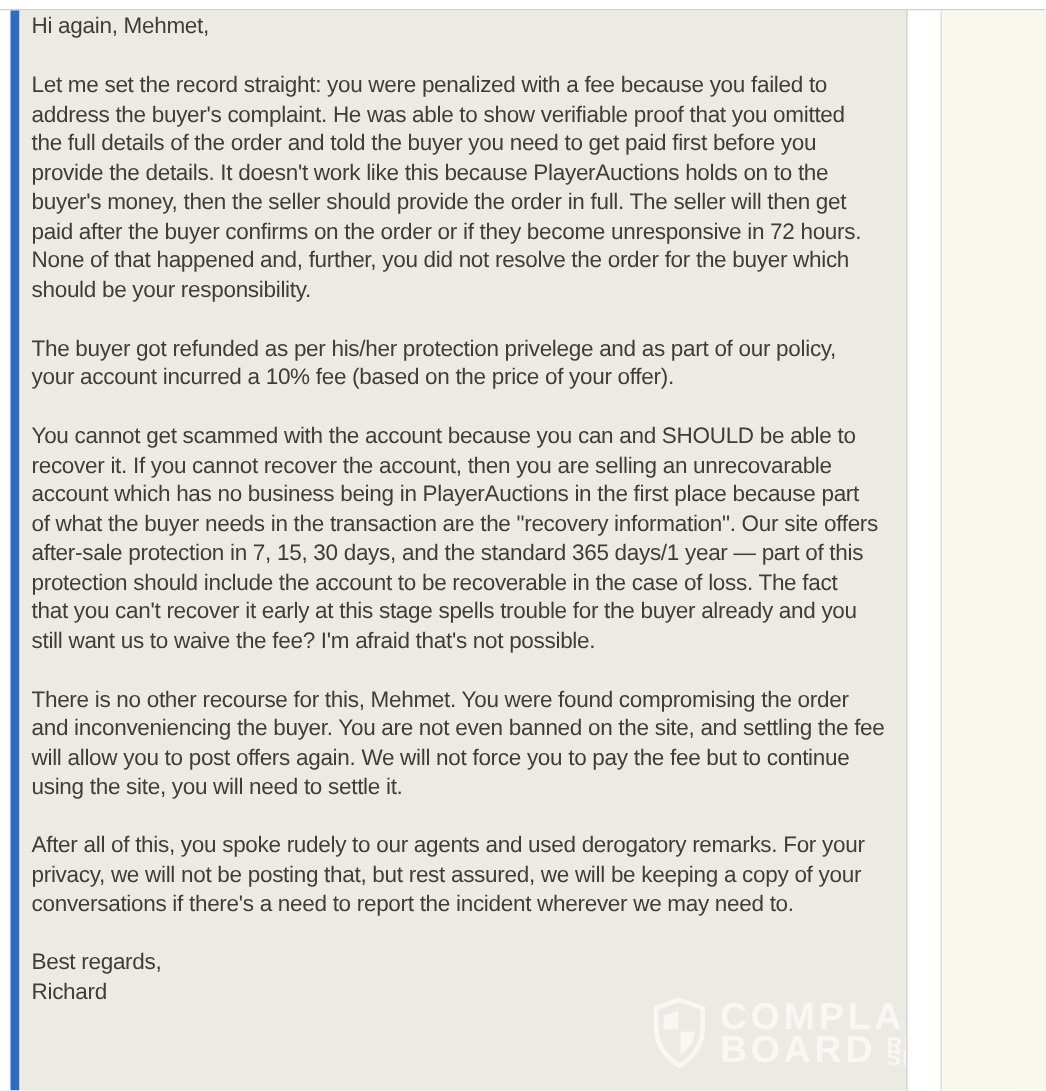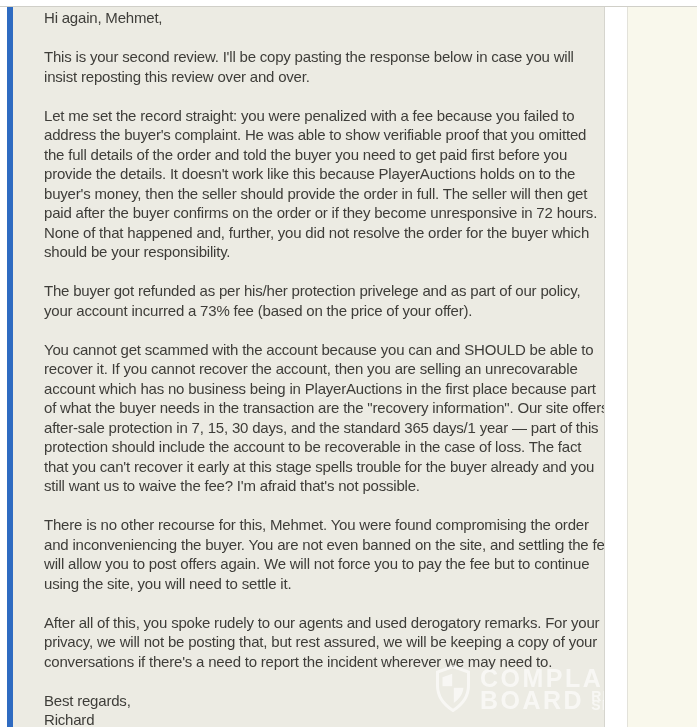--- a/index.html
+++ b/index.html
@@ -32,21 +32,21 @@
     background: #2f6bc1;
     flex: 0 0 auto;
   }
   .content {
     position: relative;
     width: 592px;
     flex: 0 0 auto;
     background: #ecebe3;
     border-right: 1px solid #d6d5ce;
     box-sizing: border-box;
-    padding: 1px 0 0 31px;
+    padding: 1px 0 0 8px;
     overflow: hidden;
     color: #3e3d39;
   }
   .content p {
     margin: 0 0 19.5px 0;
     font-size: 15px;
     line-height: 19.5px;
     letter-spacing: -0.2px;
     white-space: pre;
   }
@@ -106,32 +106,30 @@
 <body>
 
 <div class="top-strip"></div>
 
 <div class="layout">
   <div class="left-margin"></div>
   <div class="quote-bar"></div>
 
   <div class="content">
     <p>Hi again, Mehmet,</p>
-    <p>This is your second review. I'll be copy pasting the response below in case you will
-insist reposting this review over and over.</p>
     <p>Let me set the record straight: you were penalized with a fee because you failed to
 address the buyer's complaint. He was able to show verifiable proof that you omitted
 the full details of the order and told the buyer you need to get paid first before you
 provide the details. It doesn't work like this because PlayerAuctions holds on to the
 buyer's money, then the seller should provide the order in full. The seller will then get
 paid after the buyer confirms on the order or if they become unresponsive in 72 hours.
 None of that happened and, further, you did not resolve the order for the buyer which
 should be your responsibility.</p>
     <p>The buyer got refunded as per his/her protection privelege and as part of our policy,
-your account incurred a 73% fee (based on the price of your offer).</p>
+your account incurred a 10% fee (based on the price of your offer).</p>
     <p>You cannot get scammed with the account because you can and SHOULD be able to
 recover it. If you cannot recover the account, then you are selling an unrecovarable
 account which has no business being in PlayerAuctions in the first place because part
 of what the buyer needs in the transaction are the "recovery information". Our site offers
 after-sale protection in 7, 15, 30 days, and the standard 365 days/1 year — part of this
 protection should include the account to be recoverable in the case of loss. The fact
 that you can't recover it early at this stage spells trouble for the buyer already and you
 still want us to waive the fee? I'm afraid that's not possible.</p>
     <p>There is no other recourse for this, Mehmet. You were found compromising the order
 and inconveniencing the buyer. You are not even banned on the site, and settling the fee

